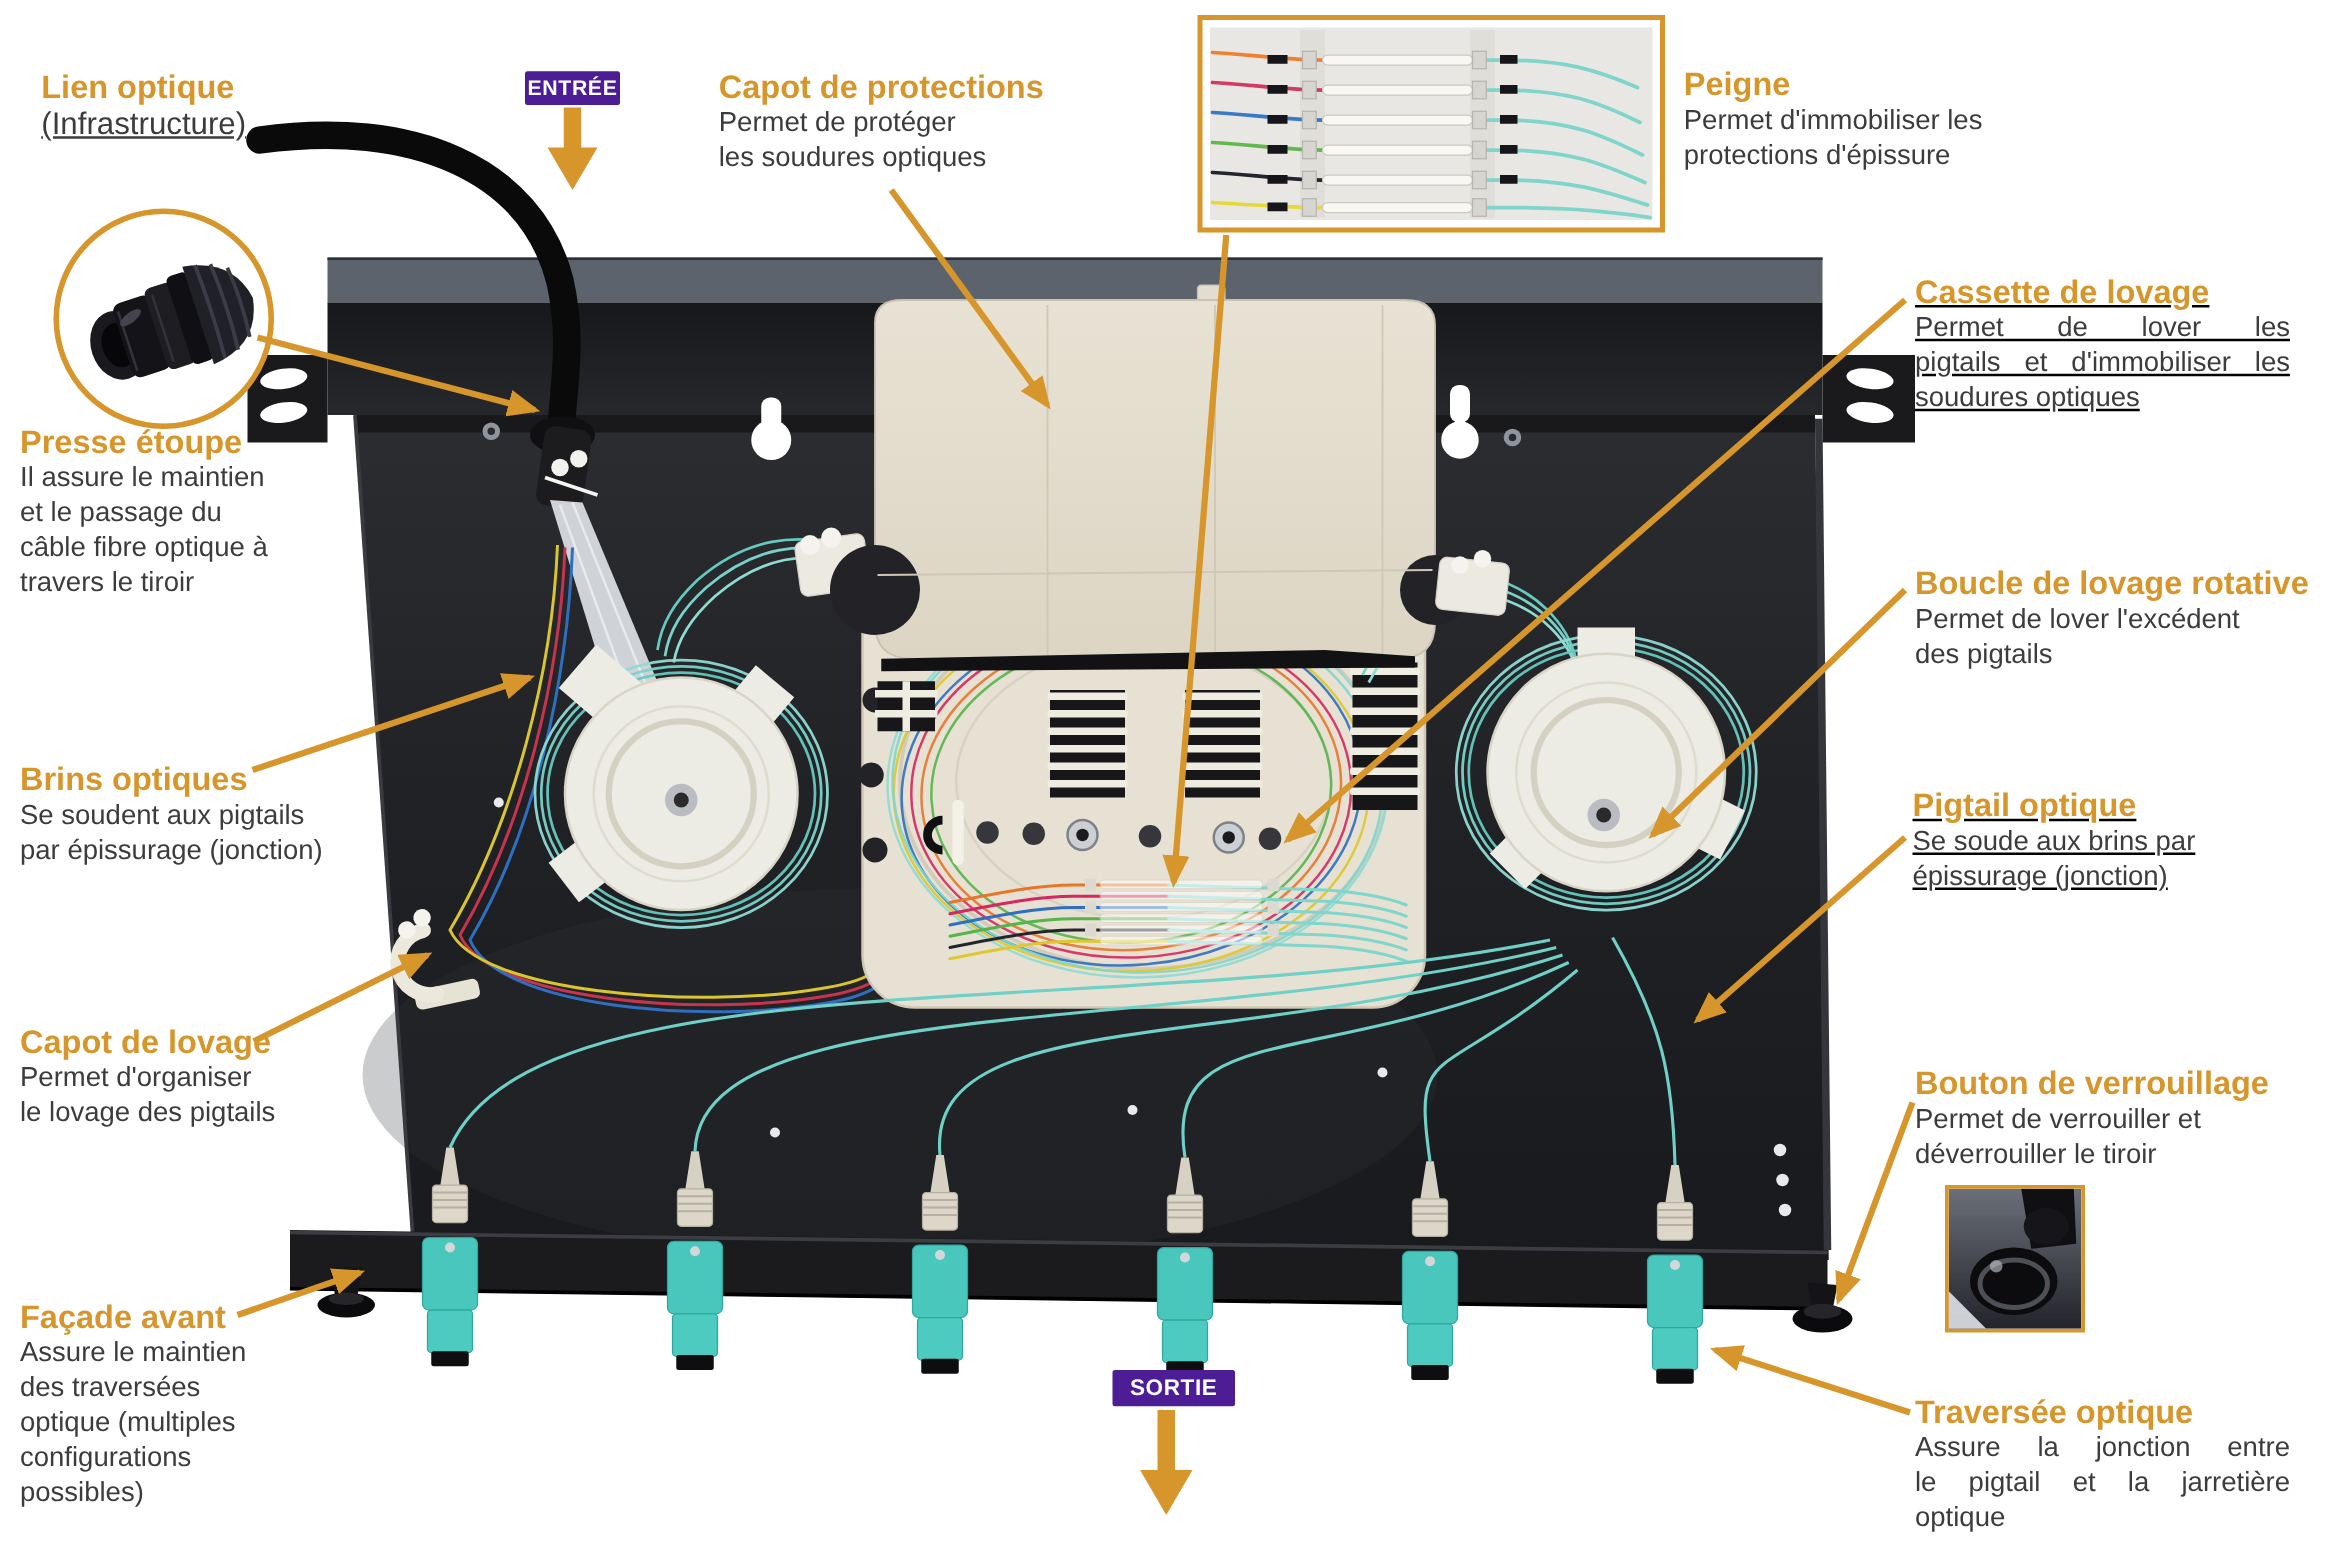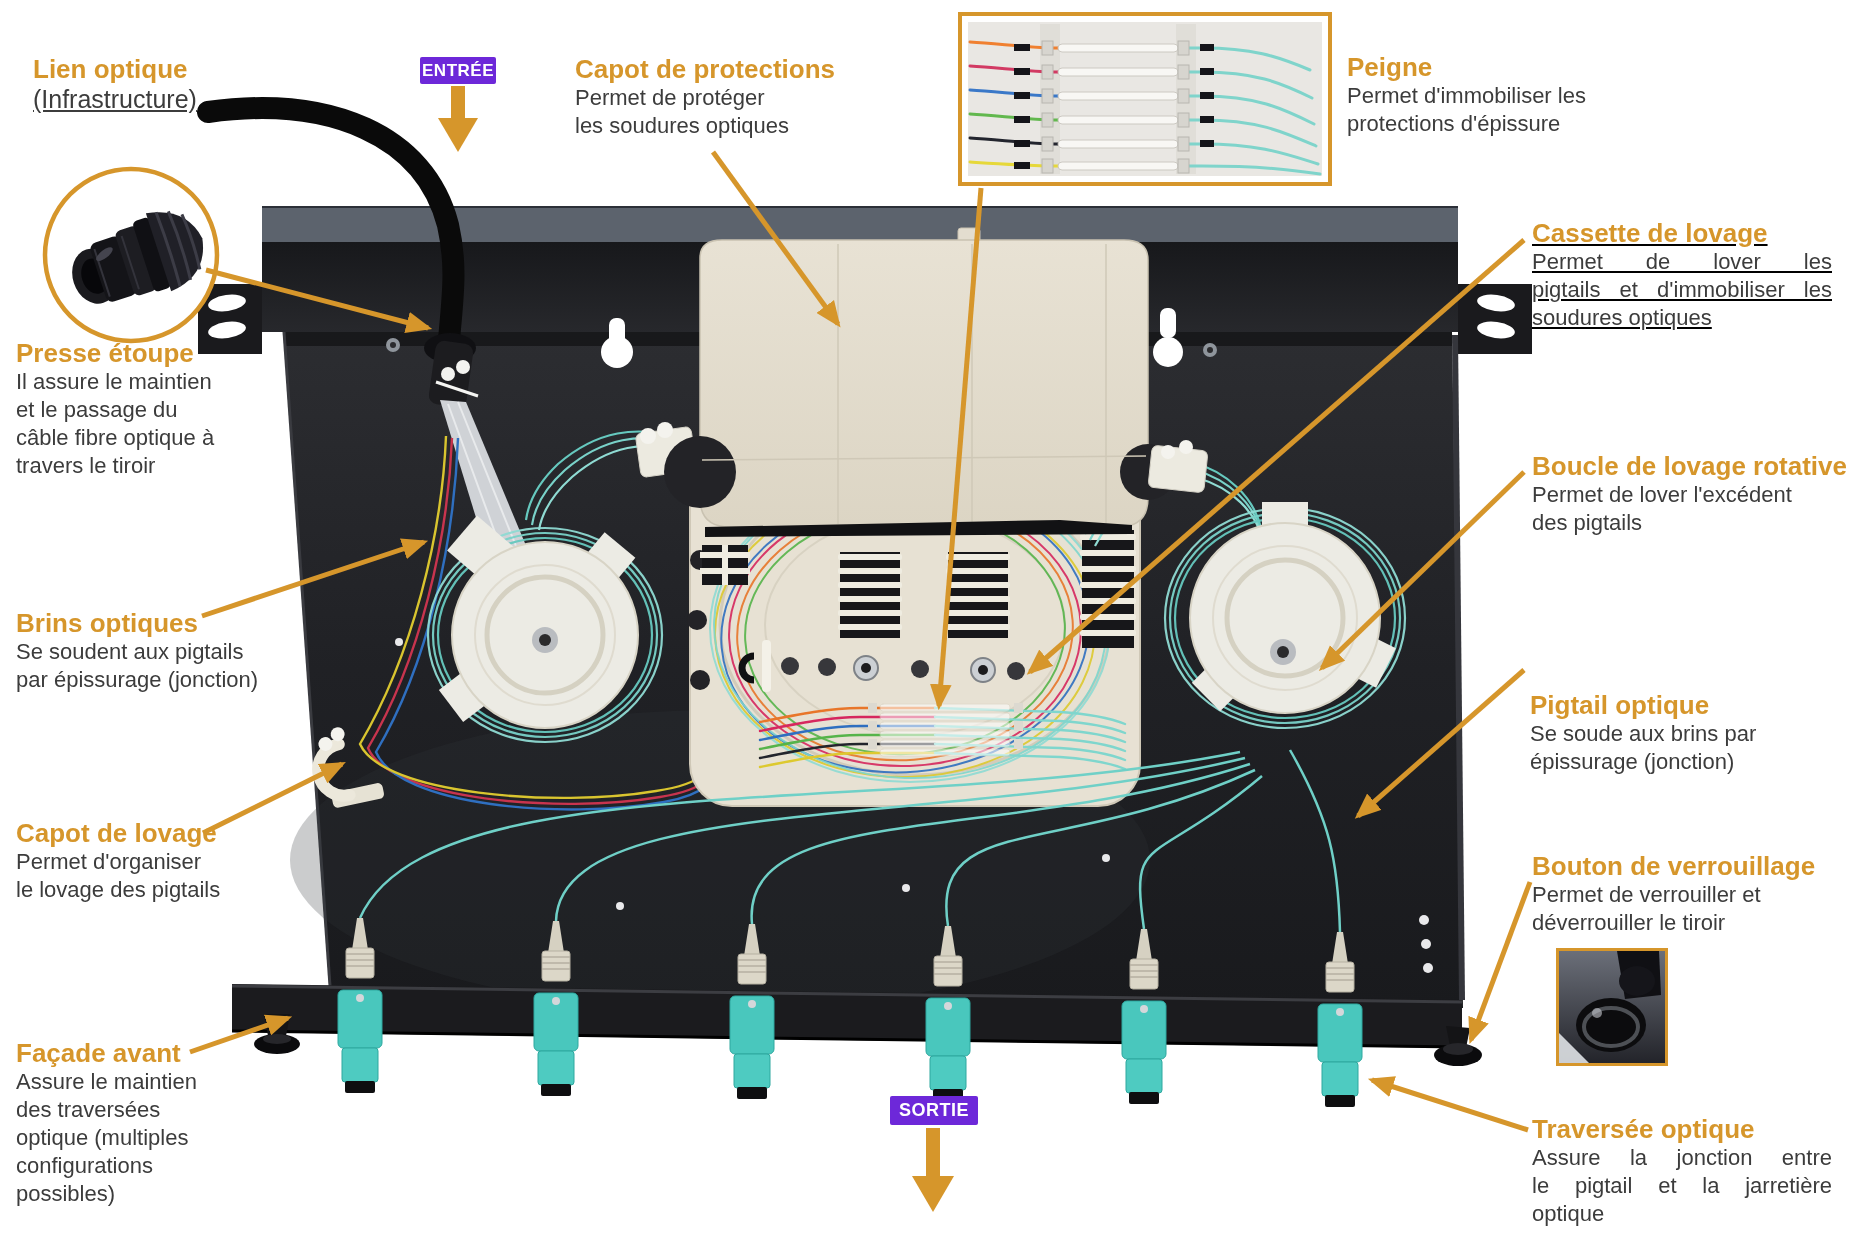--- a/index.html
+++ b/index.html
@@ -3,21 +3,21 @@
 <meta charset="utf-8">
 <style>
   html,body{margin:0;padding:0;background:#ffffff;}
   #stage{position:relative;width:1866px;height:1240px;background:#fff;overflow:hidden;
          font-family:"Liberation Sans",sans-serif;}
   .abs{position:absolute;}
   .ct{font-size:26px;font-weight:bold;color:#d6962b;line-height:30px;white-space:nowrap;}
   .bl{font-size:22px;line-height:28px;color:#3c3c3c;white-space:nowrap;}
   .sub{font-size:25px;line-height:30px;color:#3c3c3c;white-space:nowrap;text-decoration:underline;}
   .just{white-space:normal;text-align:justify;text-align-last:justify;}
-  .badge{background:#6d28d9;color:#ffffff;font-weight:bold;font-size:17px;
+  .badge{background:#4c1d95;color:#ffffff;font-weight:bold;font-size:17px;
          display:flex;align-items:center;justify-content:center;letter-spacing:.5px;
          border-radius:2px;}
   .inset{border:4px solid #d6962b;background:#ffffff;box-sizing:border-box;}
   svg{display:block;}
 </style>
 </head>
 <body>
 
 <div id="stage">
 
@@ -464,21 +464,21 @@
     </g>
     <g fill="#d6962b">
       <rect x="451" y="86" width="14" height="34"></rect>
       <polygon points="438,118 478,118 458,152"></polygon>
       <rect x="926" y="1128" width="14" height="52"></rect>
       <polygon points="912,1176 954,1176 933,1212"></polygon>
     </g>
   </svg>
 
   <div class="abs badge" style="left:420px;top:57px;width:76px;height:27px;">ENTRÉE</div>
-  <div class="abs badge" style="left:890px;top:1096px;width:88px;height:29px;font-size:18px;">SORTIE</div>
+  <div class="abs badge" style="left:890px;top:1096px;width:98px;height:29px;font-size:18px;">SORTIE</div>
 
   <div class="abs" style="left:33px;top:54px;">
     <div class="ct">Lien optique</div>
     <div class="sub">(Infrastructure)</div>
   </div>
 
   <div class="abs" style="left:575px;top:54px;">
     <div class="ct">Capot de protections</div>
     <div class="bl">Permet de protéger</div>
     <div class="bl">les soudures optiques</div>
@@ -510,21 +510,21 @@
     <div class="bl">Permet de lover l'excédent</div>
     <div class="bl">des pigtails</div>
   </div>
 
   <div class="abs" style="left:16px;top:608px;">
     <div class="ct">Brins optiques</div>
     <div class="bl">Se soudent aux pigtails</div>
     <div class="bl">par épissurage (jonction)</div>
   </div>
 
-  <div class="abs" style="left:1530px;top:690px;">
+  <div class="abs" style="left:1530px;top:629px;text-decoration:underline;">
     <div class="ct">Pigtail optique</div>
     <div class="bl">Se soude aux brins par</div>
     <div class="bl">épissurage (jonction)</div>
   </div>
 
   <div class="abs" style="left:16px;top:818px;">
     <div class="ct">Capot de lovage</div>
     <div class="bl">Permet d'organiser</div>
     <div class="bl">le lovage des pigtails</div>
   </div>

